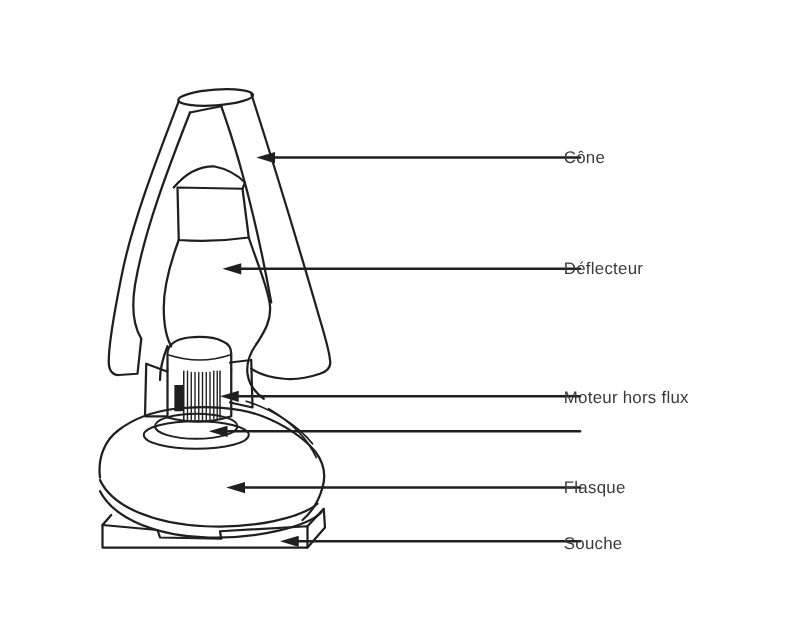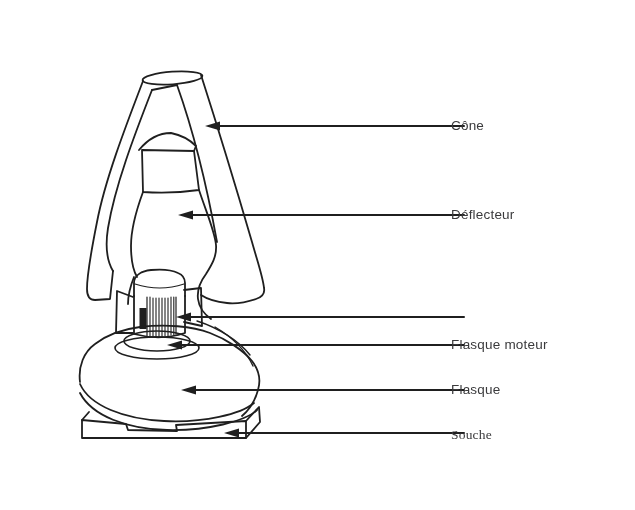--- a/index.html
+++ b/index.html
@@ -27,21 +27,21 @@
     line-height: 18px;
     letter-spacing: 0.2px;
     color: #3a3a3c;
     white-space: nowrap;
   }
   .lbl-cone    { top: 117px; }
   .lbl-defl    { top: 206px; }
   .lbl-moteur  { top: 309px; }
   .lbl-flasque { top: 336px; }
   .lbl-volute  { top: 381px; }
-  .lbl-souche  { top: 426px; font-family: Liberation Serif, serif; }
+  .lbl-souche  { top: 426px; }
 </style>
 </head>
 <body>
 
 <div id="canvas">
 
   <svg id="drawing" width="635" height="510" viewBox="0 0 635 510" fill="none" stroke="#1f1f1f" stroke-width="1.8" stroke-linecap="round" stroke-linejoin="round">
 
     <g>
 
@@ -155,17 +155,17 @@
 
       <g>
         <path d="M 237 433 L 464 433"></path>
         <polygon points="224,433 239,428.5 239,437.5" fill="#1f1f1f" stroke="none"></polygon>
       </g>
     </g>
   </svg>
 
   <div class="part-label lbl-cone">Cône</div>
   <div class="part-label lbl-defl">Déflecteur</div>
-  <div class="part-label lbl-flasque">Flasque moteur</div>
+  <div class="part-label lbl-moteur">Moteur hors flux</div>
   <div class="part-label lbl-volute">Flasque</div>
   <div class="part-label lbl-souche">Souche</div>
 
 </div>
 
 </body></html>

